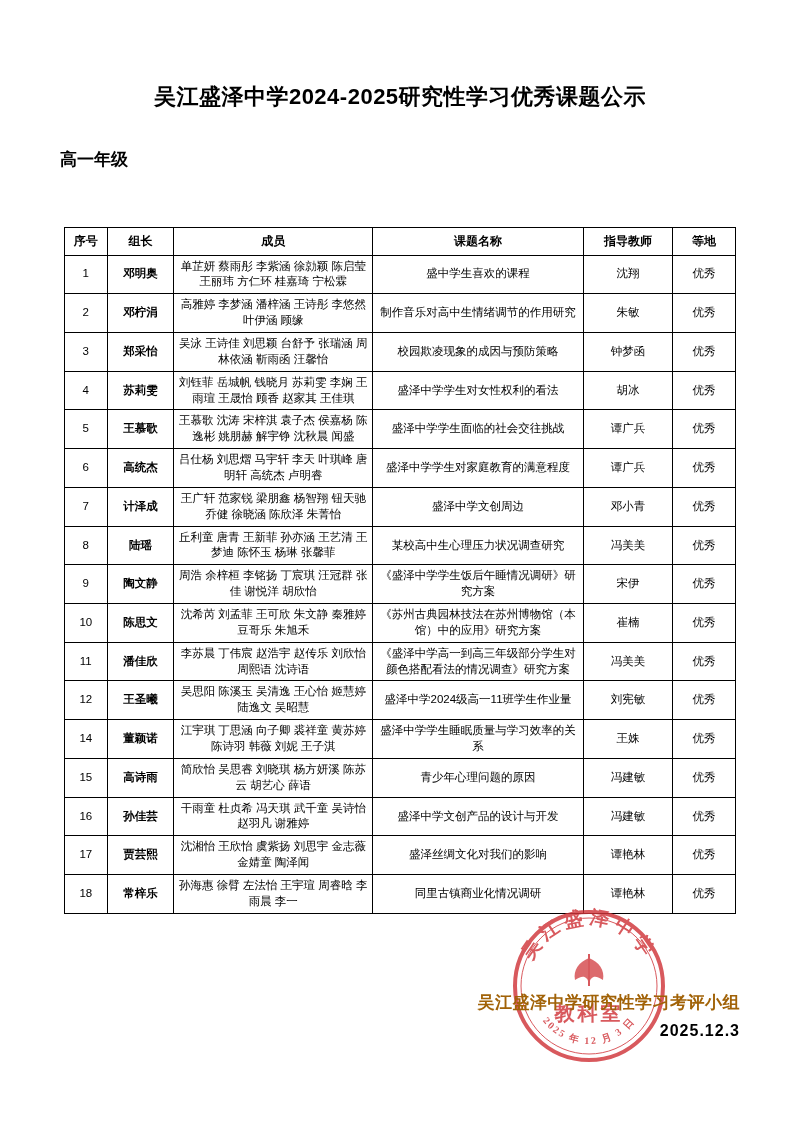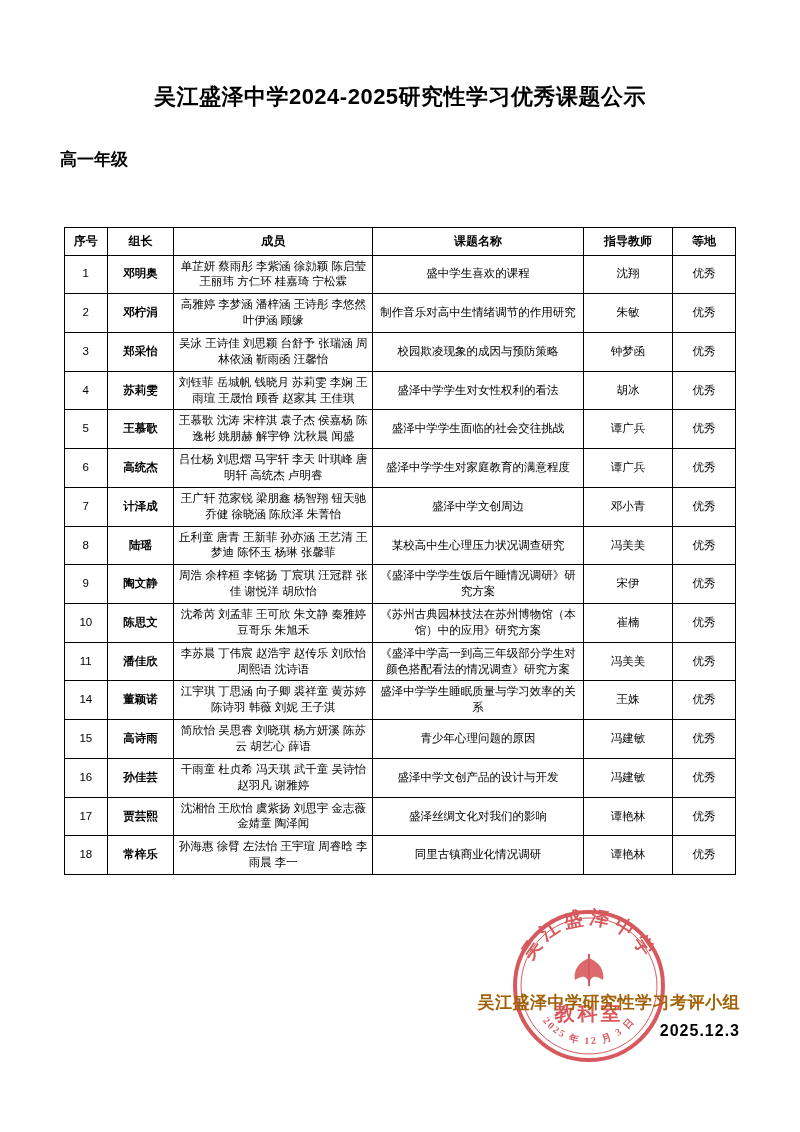--- a/index.html
+++ b/index.html
@@ -214,20 +214,28 @@
           <td class="topic">《苏州古典园林技法在苏州博物馆（本馆）中的应用》研究方案</td>
           <td class="teacher">崔楠</td>
           <td class="grade">优秀</td>
         </tr>
         <tr>
           <td class="idx">11</td>
           <td class="leader">潘佳欣</td>
           <td class="members">李苏晨 丁伟宸 赵浩宇 赵传乐 刘欣怡 周熙语 沈诗语</td>
           <td class="topic">《盛泽中学高一到高三年级部分学生对颜色搭配看法的情况调查》研究方案</td>
           <td class="teacher">冯美美</td>
+          <td class="grade">优秀</td>
+        </tr>
+        <tr>
+          <td class="idx">12</td>
+          <td class="leader">王圣曦</td>
+          <td class="members">吴思阳 陈溪玉 吴清逸 王心怡 姬慧婷 陆逸文 吴昭慧</td>
+          <td class="topic">盛泽中学2024级高一11班学生作业量</td>
+          <td class="teacher">刘宪敏</td>
           <td class="grade">优秀</td>
         </tr>
         <tr>
           <td class="idx">14</td>
           <td class="leader">董颖诺</td>
           <td class="members">江宇琪 丁思涵 向子卿 裘祥童 黄苏婷 陈诗羽 韩薇 刘妮 王子淇</td>
           <td class="topic">盛泽中学学生睡眠质量与学习效率的关系</td>
           <td class="teacher">王姝</td>
           <td class="grade">优秀</td>
         </tr>

